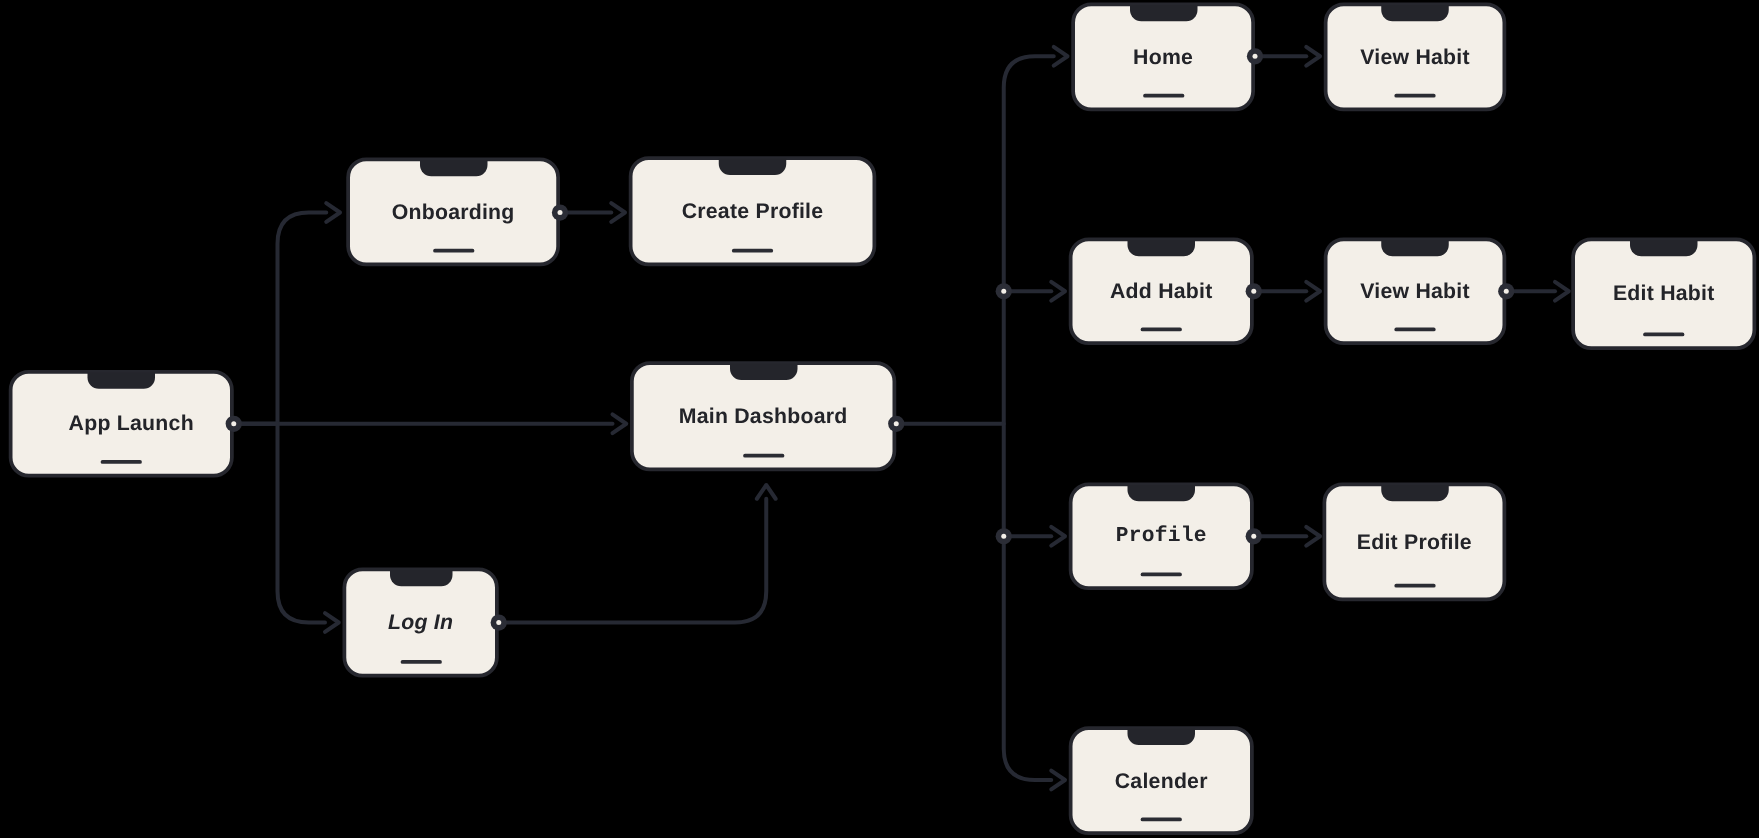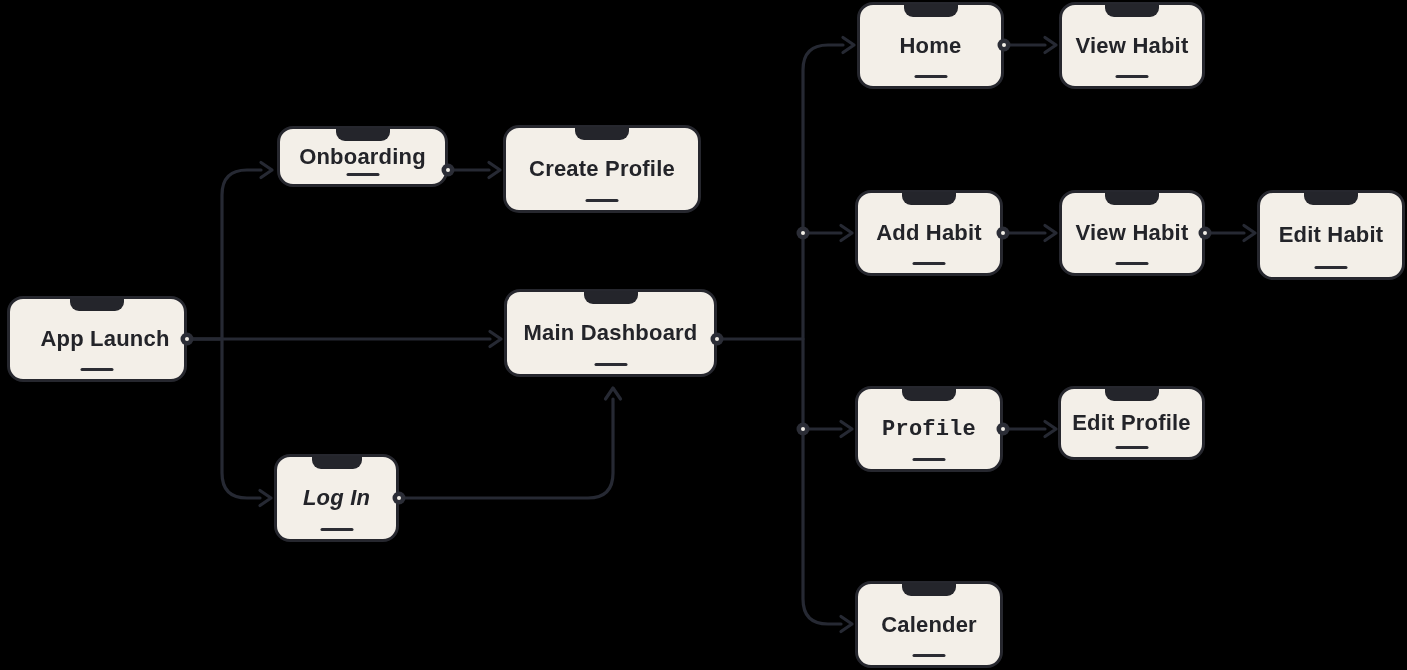--- a/index.html
+++ b/index.html
@@ -57,39 +57,39 @@
     position: absolute;
     bottom: 8px;
     left: 50%;
     transform: translateX(-50%);
     width: 33px;
     height: 3.5px;
     background: #2b2c33;
     border-radius: 2px;
   }
   .label {
-    font-size: 22px;
+    font-size: 17px;
     font-weight: 700;
     color: #232429;
     letter-spacing: 0.2px;
     white-space: nowrap;
   }
 </style>
 </head>
 <body>
 
 <div class="canvas">
 
   <div class="node" style="left:7px;   top:296px; width:180px; height:86px;padding-left:16px;">
     <span class="notch"></span>
     <span class="label">App Launch</span>
     <span class="home-bar"></span>
   </div>
 
-  <div class="node" style="left:277px; top:126px; width:171px; height:61px;">
+  <div class="node" style="left:277px; top:126px; width:171px; height:87px;">
     <span class="notch"></span>
     <span class="label">Onboarding</span>
     <span class="home-bar"></span>
   </div>
 
   <div class="node" style="left:503px; top:125px; width:198px; height:88px;">
     <span class="notch"></span>
     <span class="label">Create Profile</span>
     <span class="home-bar"></span>
   </div>
@@ -135,21 +135,21 @@
     <span class="label">Edit Habit</span>
     <span class="home-bar"></span>
   </div>
 
   <div class="node" style="left:855px; top:386px; width:148px; height:86px;font-family:Liberation Mono, monospace;">
     <span class="notch"></span>
     <span class="label">Profile</span>
     <span class="home-bar"></span>
   </div>
 
-  <div class="node" style="left:1058px; top:386px; width:147px; height:74px;">
+  <div class="node" style="left:1058px; top:386px; width:147px; height:95px;">
     <span class="notch"></span>
     <span class="label">Edit Profile</span>
     <span class="home-bar"></span>
   </div>
 
   <div class="node" style="left:855px; top:581px; width:148px; height:87px;">
     <span class="notch"></span>
     <span class="label">Calender</span>
     <span class="home-bar"></span>
   </div>

